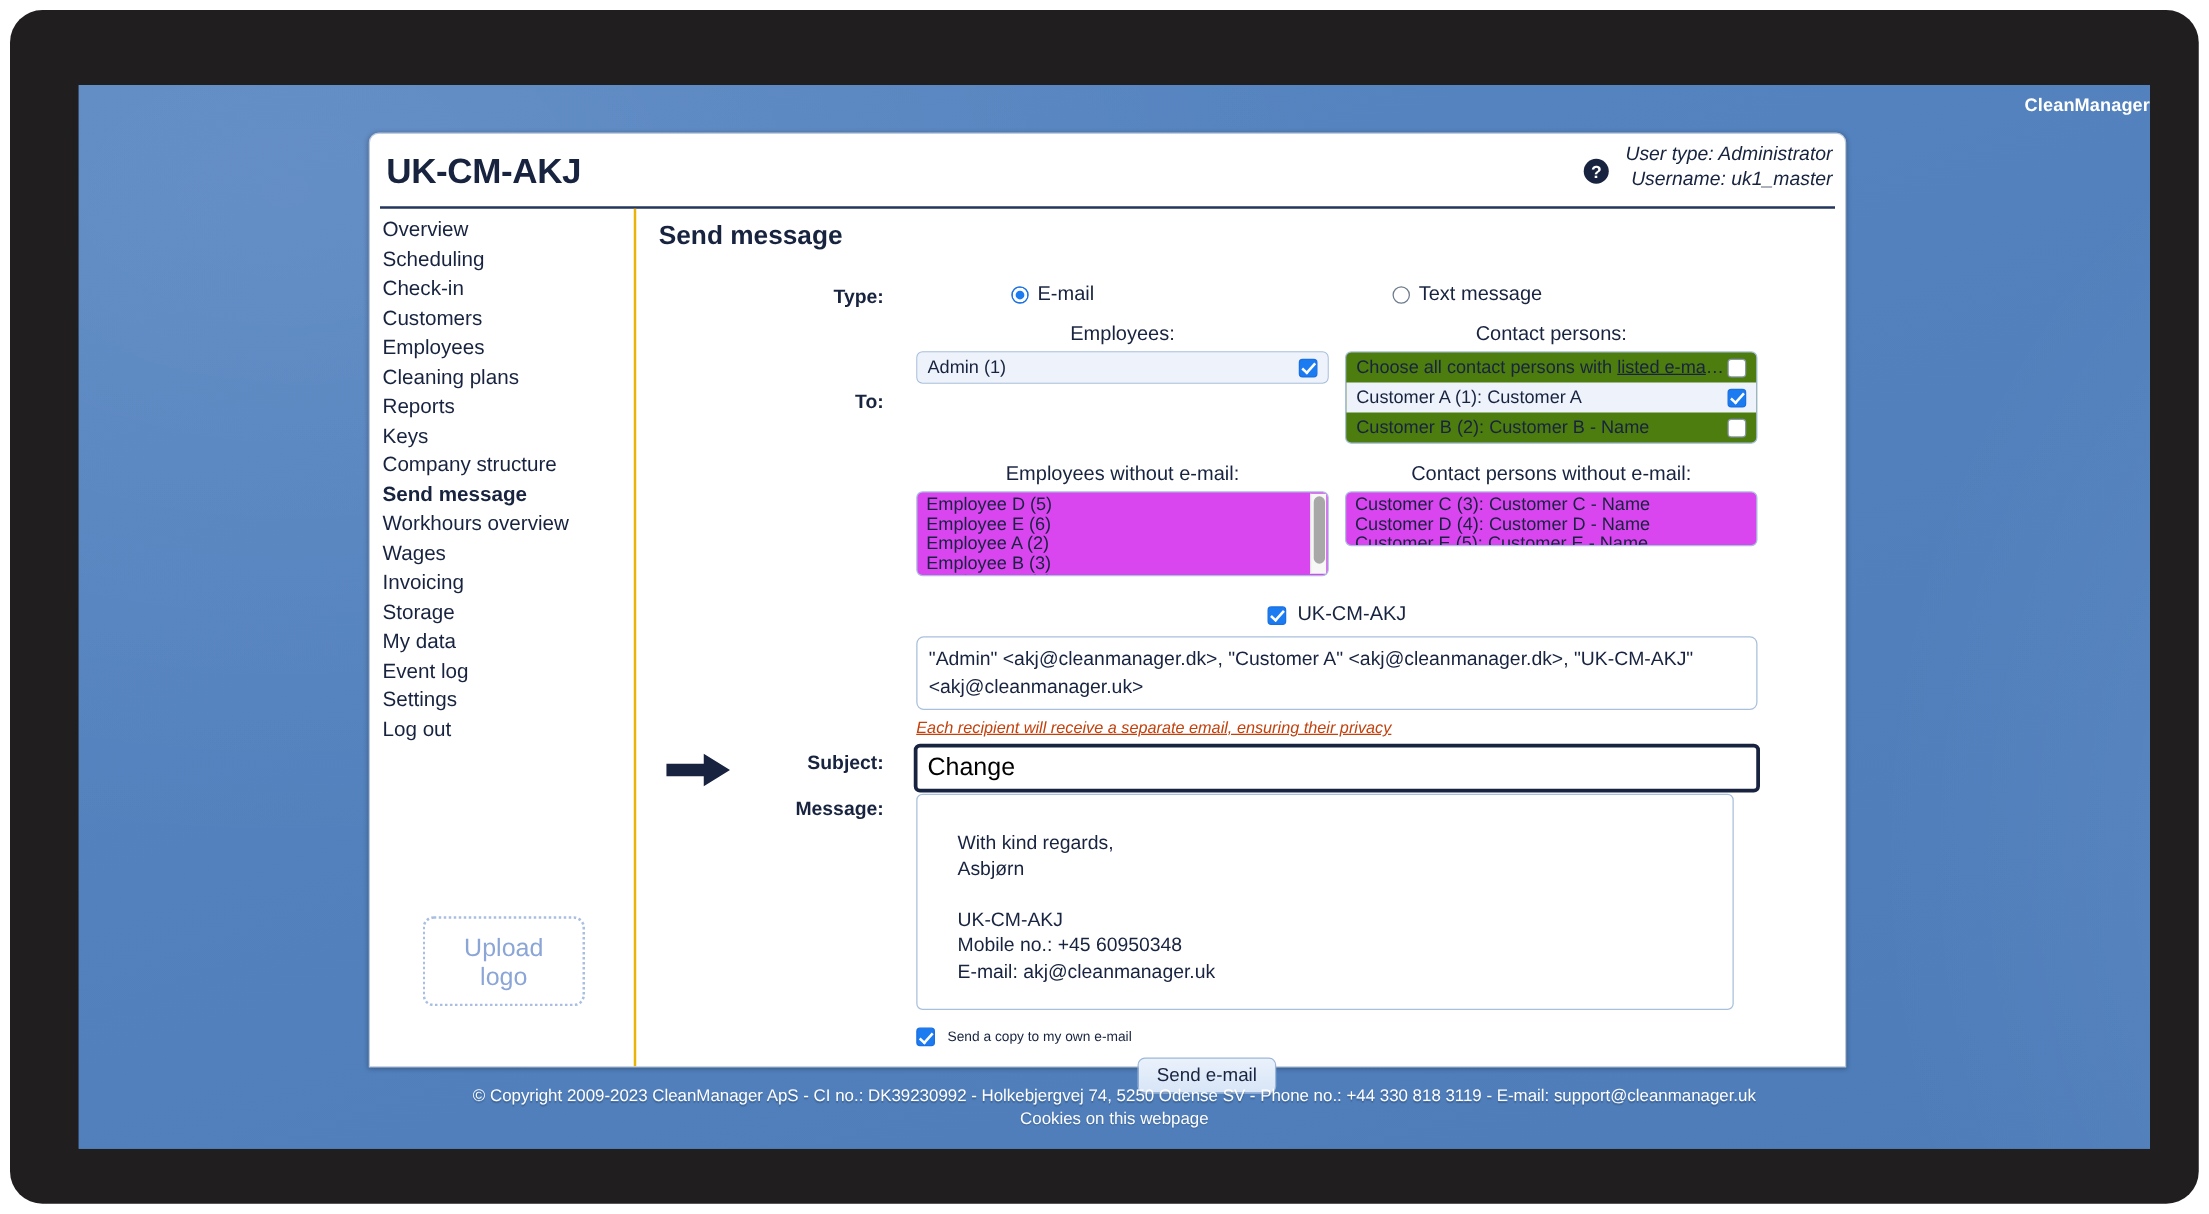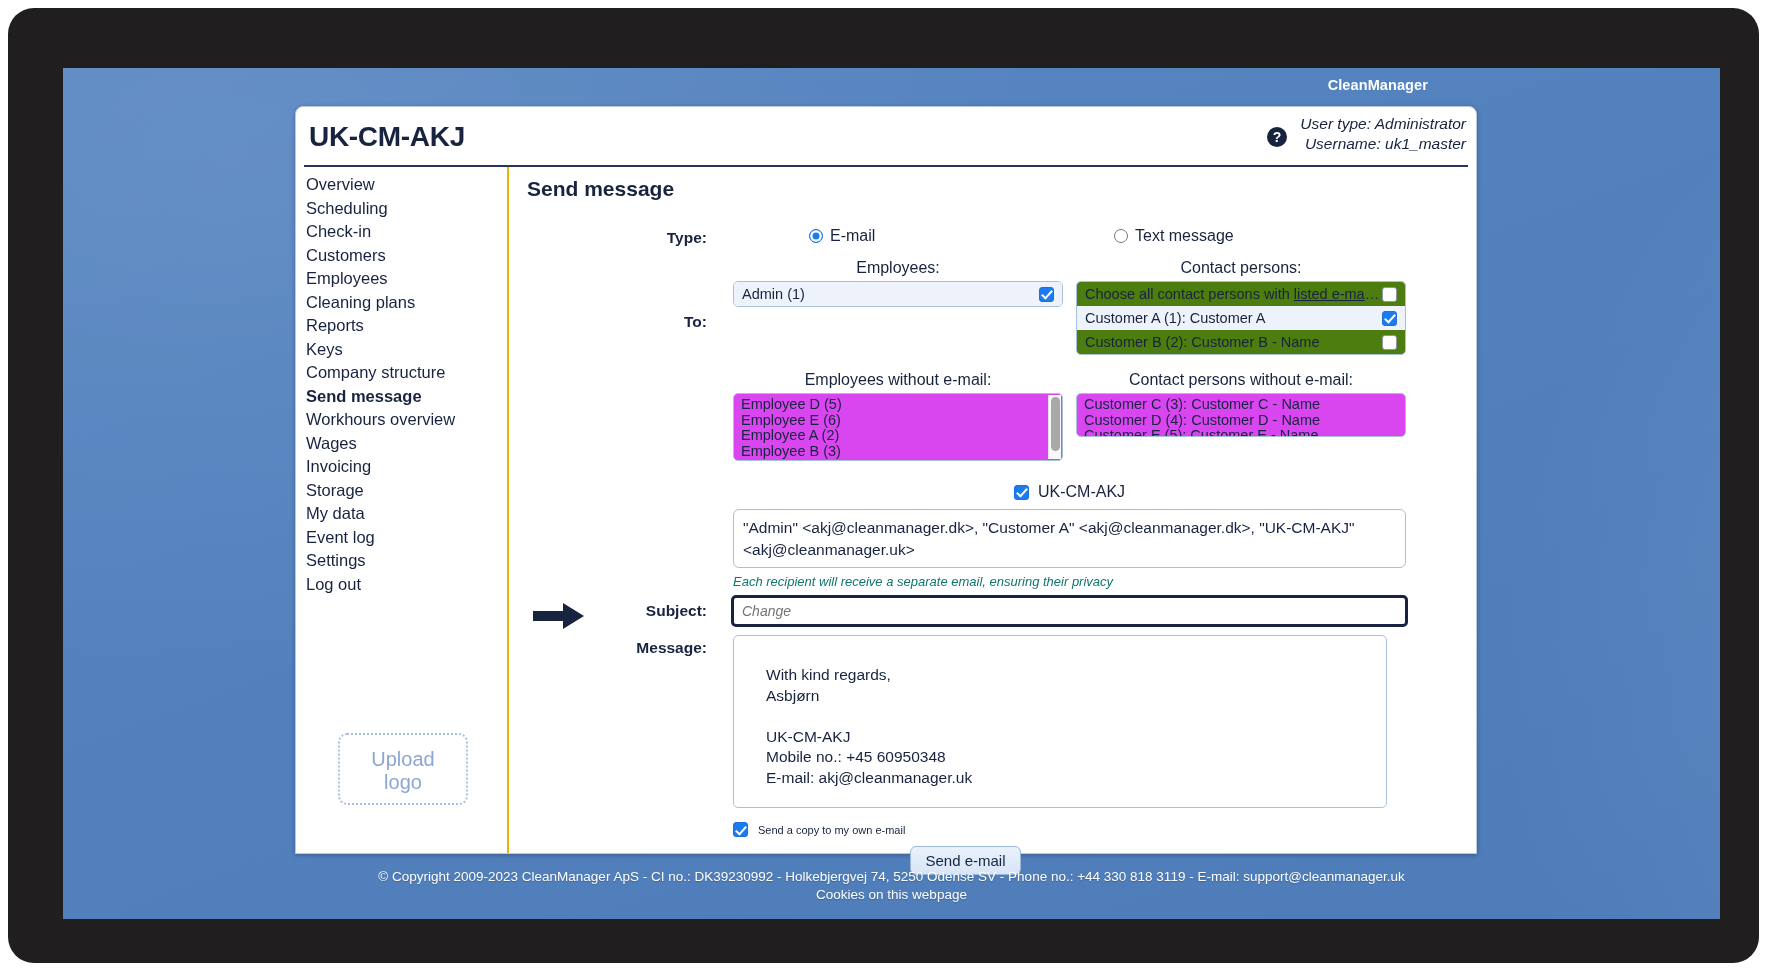--- a/index.html
+++ b/index.html
@@ -33,21 +33,20 @@
 
   
   #brandbar {
     position: absolute;
     left: 0; top: 0;
     width: 100%; height: 36px;
     color: #ffffff;
     font-size: 14.5px;
     font-weight: bold;
     text-align: right;
-    padding-right: 292px;
     line-height: 34px;
     letter-spacing: 0.1px;
   }
 
   
   #card {
     position: absolute;
     left: 232px; top: 38px;
     width: 1182px; height: 748px;
     background: #ffffff;
@@ -281,40 +280,40 @@
     color: #17233f;
     line-height: 1.42;
     padding: 7px 9px;
     white-space: pre-wrap;
     cursor: text;
   }
 
   #privacyNote {
     font-size: 13px;
     font-style: italic;
-    color: #0f766e;
+    color: #c2410c;
     margin-top: 6px;
+    text-decoration: underline;
   }
 
   
   #arrow {
     position: absolute;
     left: 8px; top: 7px;
     width: 52px; height: 28px;
   }
 
   #subjectInput {
     border: 3px solid #17233f;
     border-radius: 5px;
     background: #ffffff;
-    font-size: 14px;
-    color: #737373;
+    font-size: 20px;
+    color: #000000;
     padding: 5px 8px;
     cursor: text;
-    font-style: italic;
   }
   #messageArea {
     border: 1px solid #a9c0dd;
     border-radius: 5px;
     background: #ffffff;
     font-size: 15.5px;
     color: #17233f;
     line-height: 1.32;
     padding: 9px 9px;
     white-space: pre-wrap;

